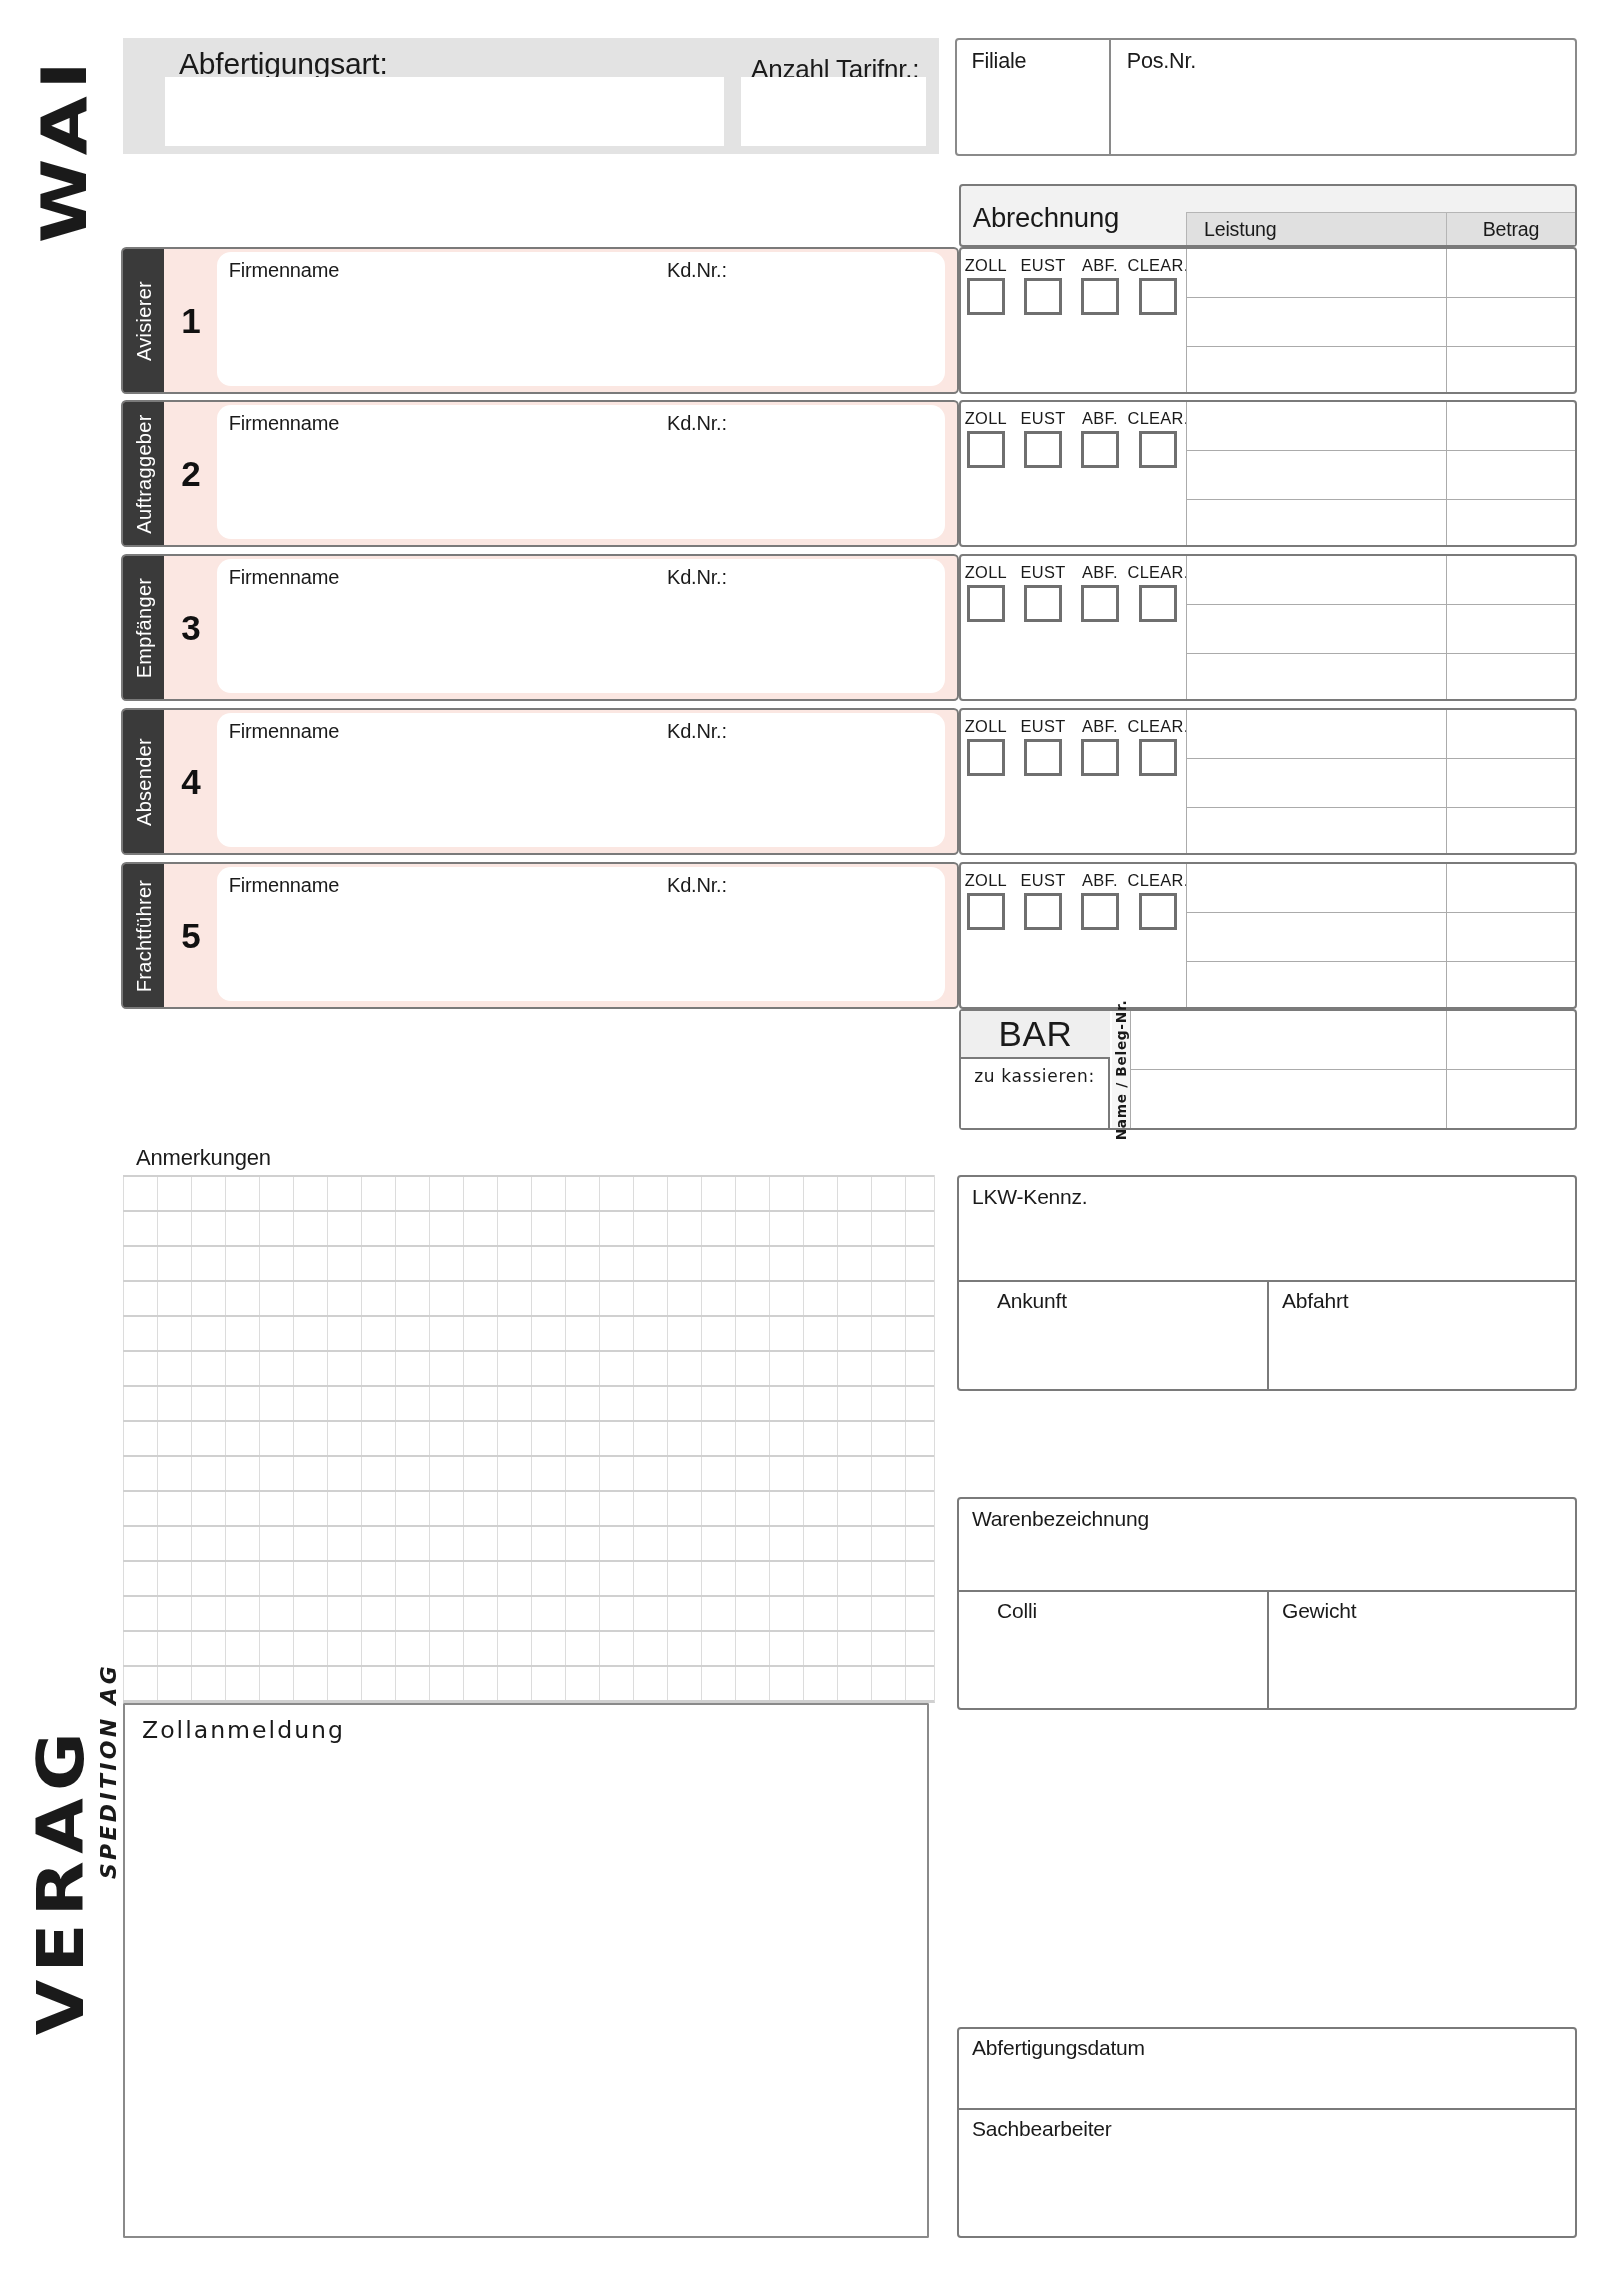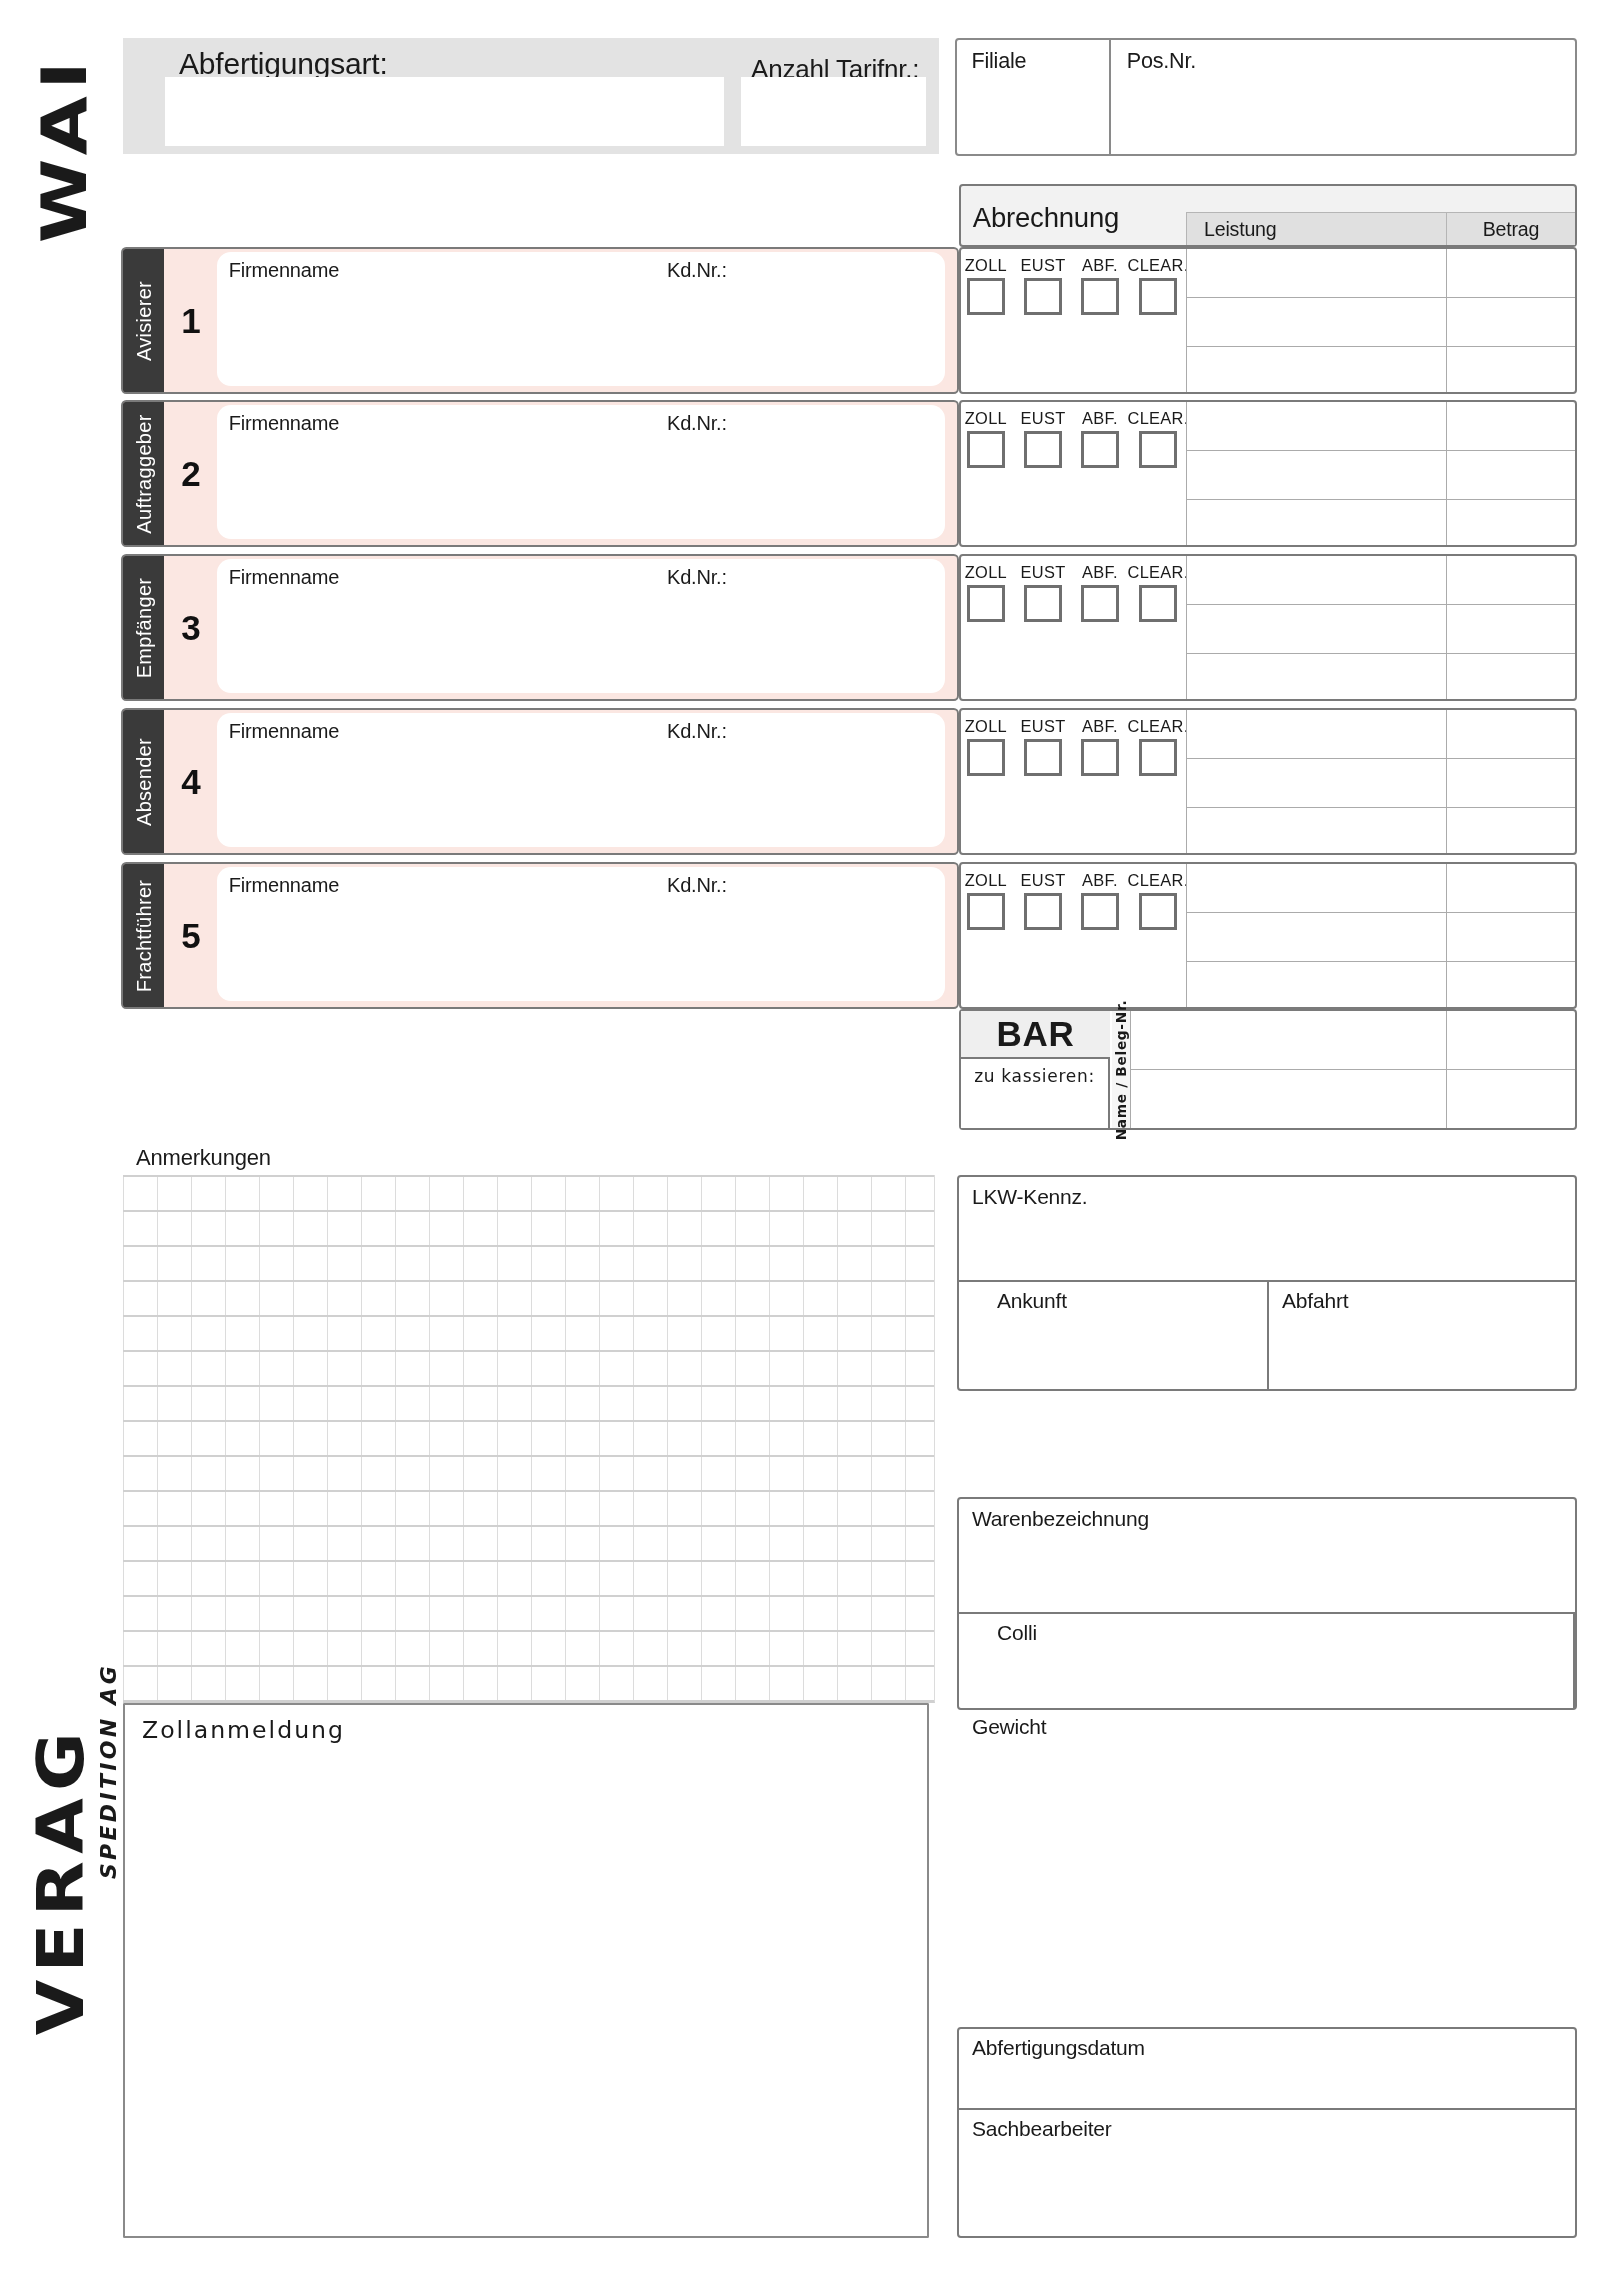--- a/index.html
+++ b/index.html
@@ -237,21 +237,21 @@
       <div class="chk-box"></div>
     </div>
     <div class="vline" style="left:225px;"></div>
     <div class="vline" style="left:485px;"></div>
     <div class="hline" style="left:225px;right:0;top:48px;"></div>
     <div class="hline" style="left:225px;right:0;top:97px;"></div>
   </div>
 
   <div class="box" style="left:959px;top:1009px;width:618px;height:121px;">
     <div class="abs" style="left:0;top:0;width:149px;height:46px;background:#efefef;display:flex;align-items:center;justify-content:center;">
-      <span style="font-weight:bold;font-size:35px;letter-spacing:0.7px;">BAR</span>
+      <span style="font-weight:normal;font-size:35px;letter-spacing:0.7px;">BAR</span>
     </div>
     <div class="abs" style="left:0;top:46px;width:149px;bottom:0;border-top:2.6px solid #7a7a7a;border-right:2.6px solid #7a7a7a;background:#fff;box-sizing:border-box;text-align:center;">
       <span class="wide" style="display:inline-block;margin-top:6.5px;font-size:17px;letter-spacing:0.7px;">zu kassieren:</span>
     </div>
     <div class="vwrap" style="left:151px;top:0;bottom:0;width:18.3px;background:#f6f6f6;border-right:1.3px solid #ababab;">
       <span class="wide" style="font-size:13.7px;font-weight:bold;letter-spacing:0.7px;">Name / Beleg-Nr.</span>
     </div>
     <div class="vline" style="left:485px;"></div>
     <div class="hline" style="left:170px;right:0;top:58px;"></div>
   </div>
@@ -266,21 +266,21 @@
         <span class="lbl" style="left:13px;top:6.5px;font-size:21px;">Ankunft</span>
       </div>
       <div class="c2">
         <span class="lbl" style="left:13px;top:6.5px;font-size:21px;">Abfahrt</span>
       </div>
     </div>
   </div>
 
   <div class="box" style="left:957px;top:1497px;width:620px;height:213px;">
     <span class="seclbl">Warenbezeichnung</span>
-    <div class="splitrow" style="top:113px;flex-direction:column;">
+    <div class="splitrow" style="top:91px;">
       <div class="c1">
         <span class="lbl" style="left:13px;top:6.5px;font-size:21px;">Colli</span>
       </div>
       <div class="c2">
         <span class="lbl" style="left:13px;top:6.5px;font-size:21px;">Gewicht</span>
       </div>
     </div>
   </div>
 
   <div class="box" style="left:123px;top:1703px;width:806px;height:535px;border-color:#8a8a8a;border-radius:1.3px;">

